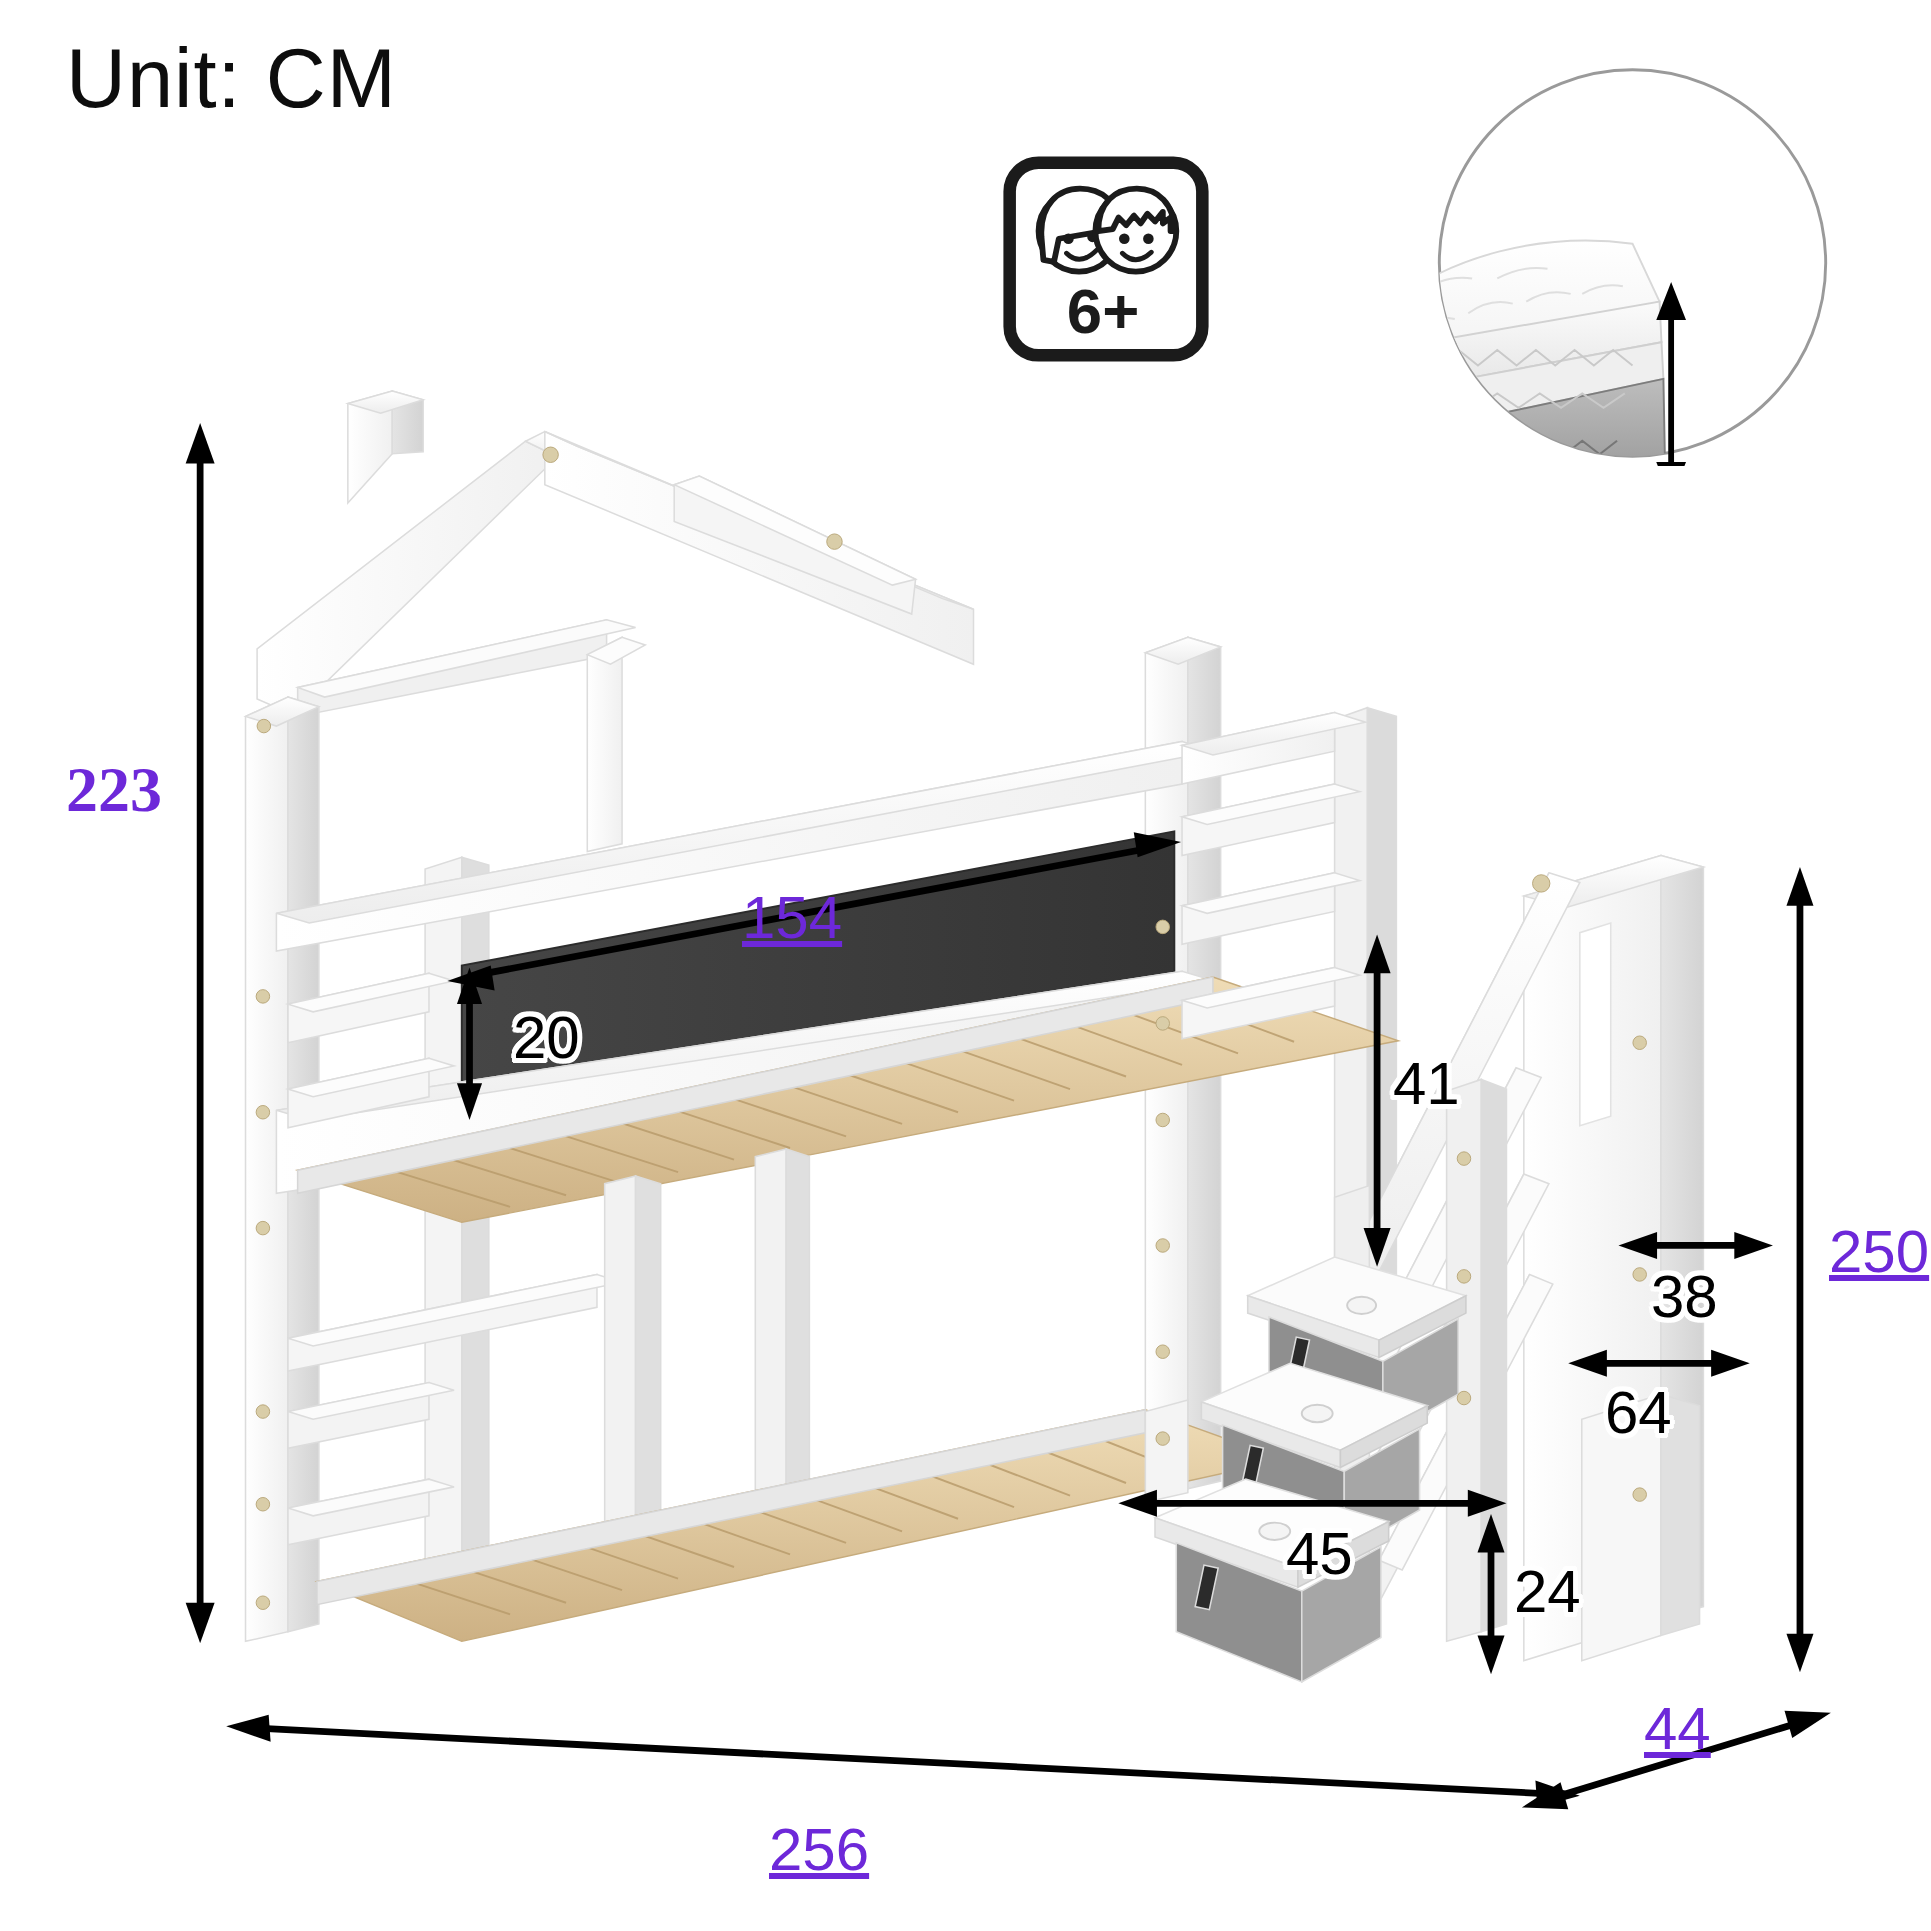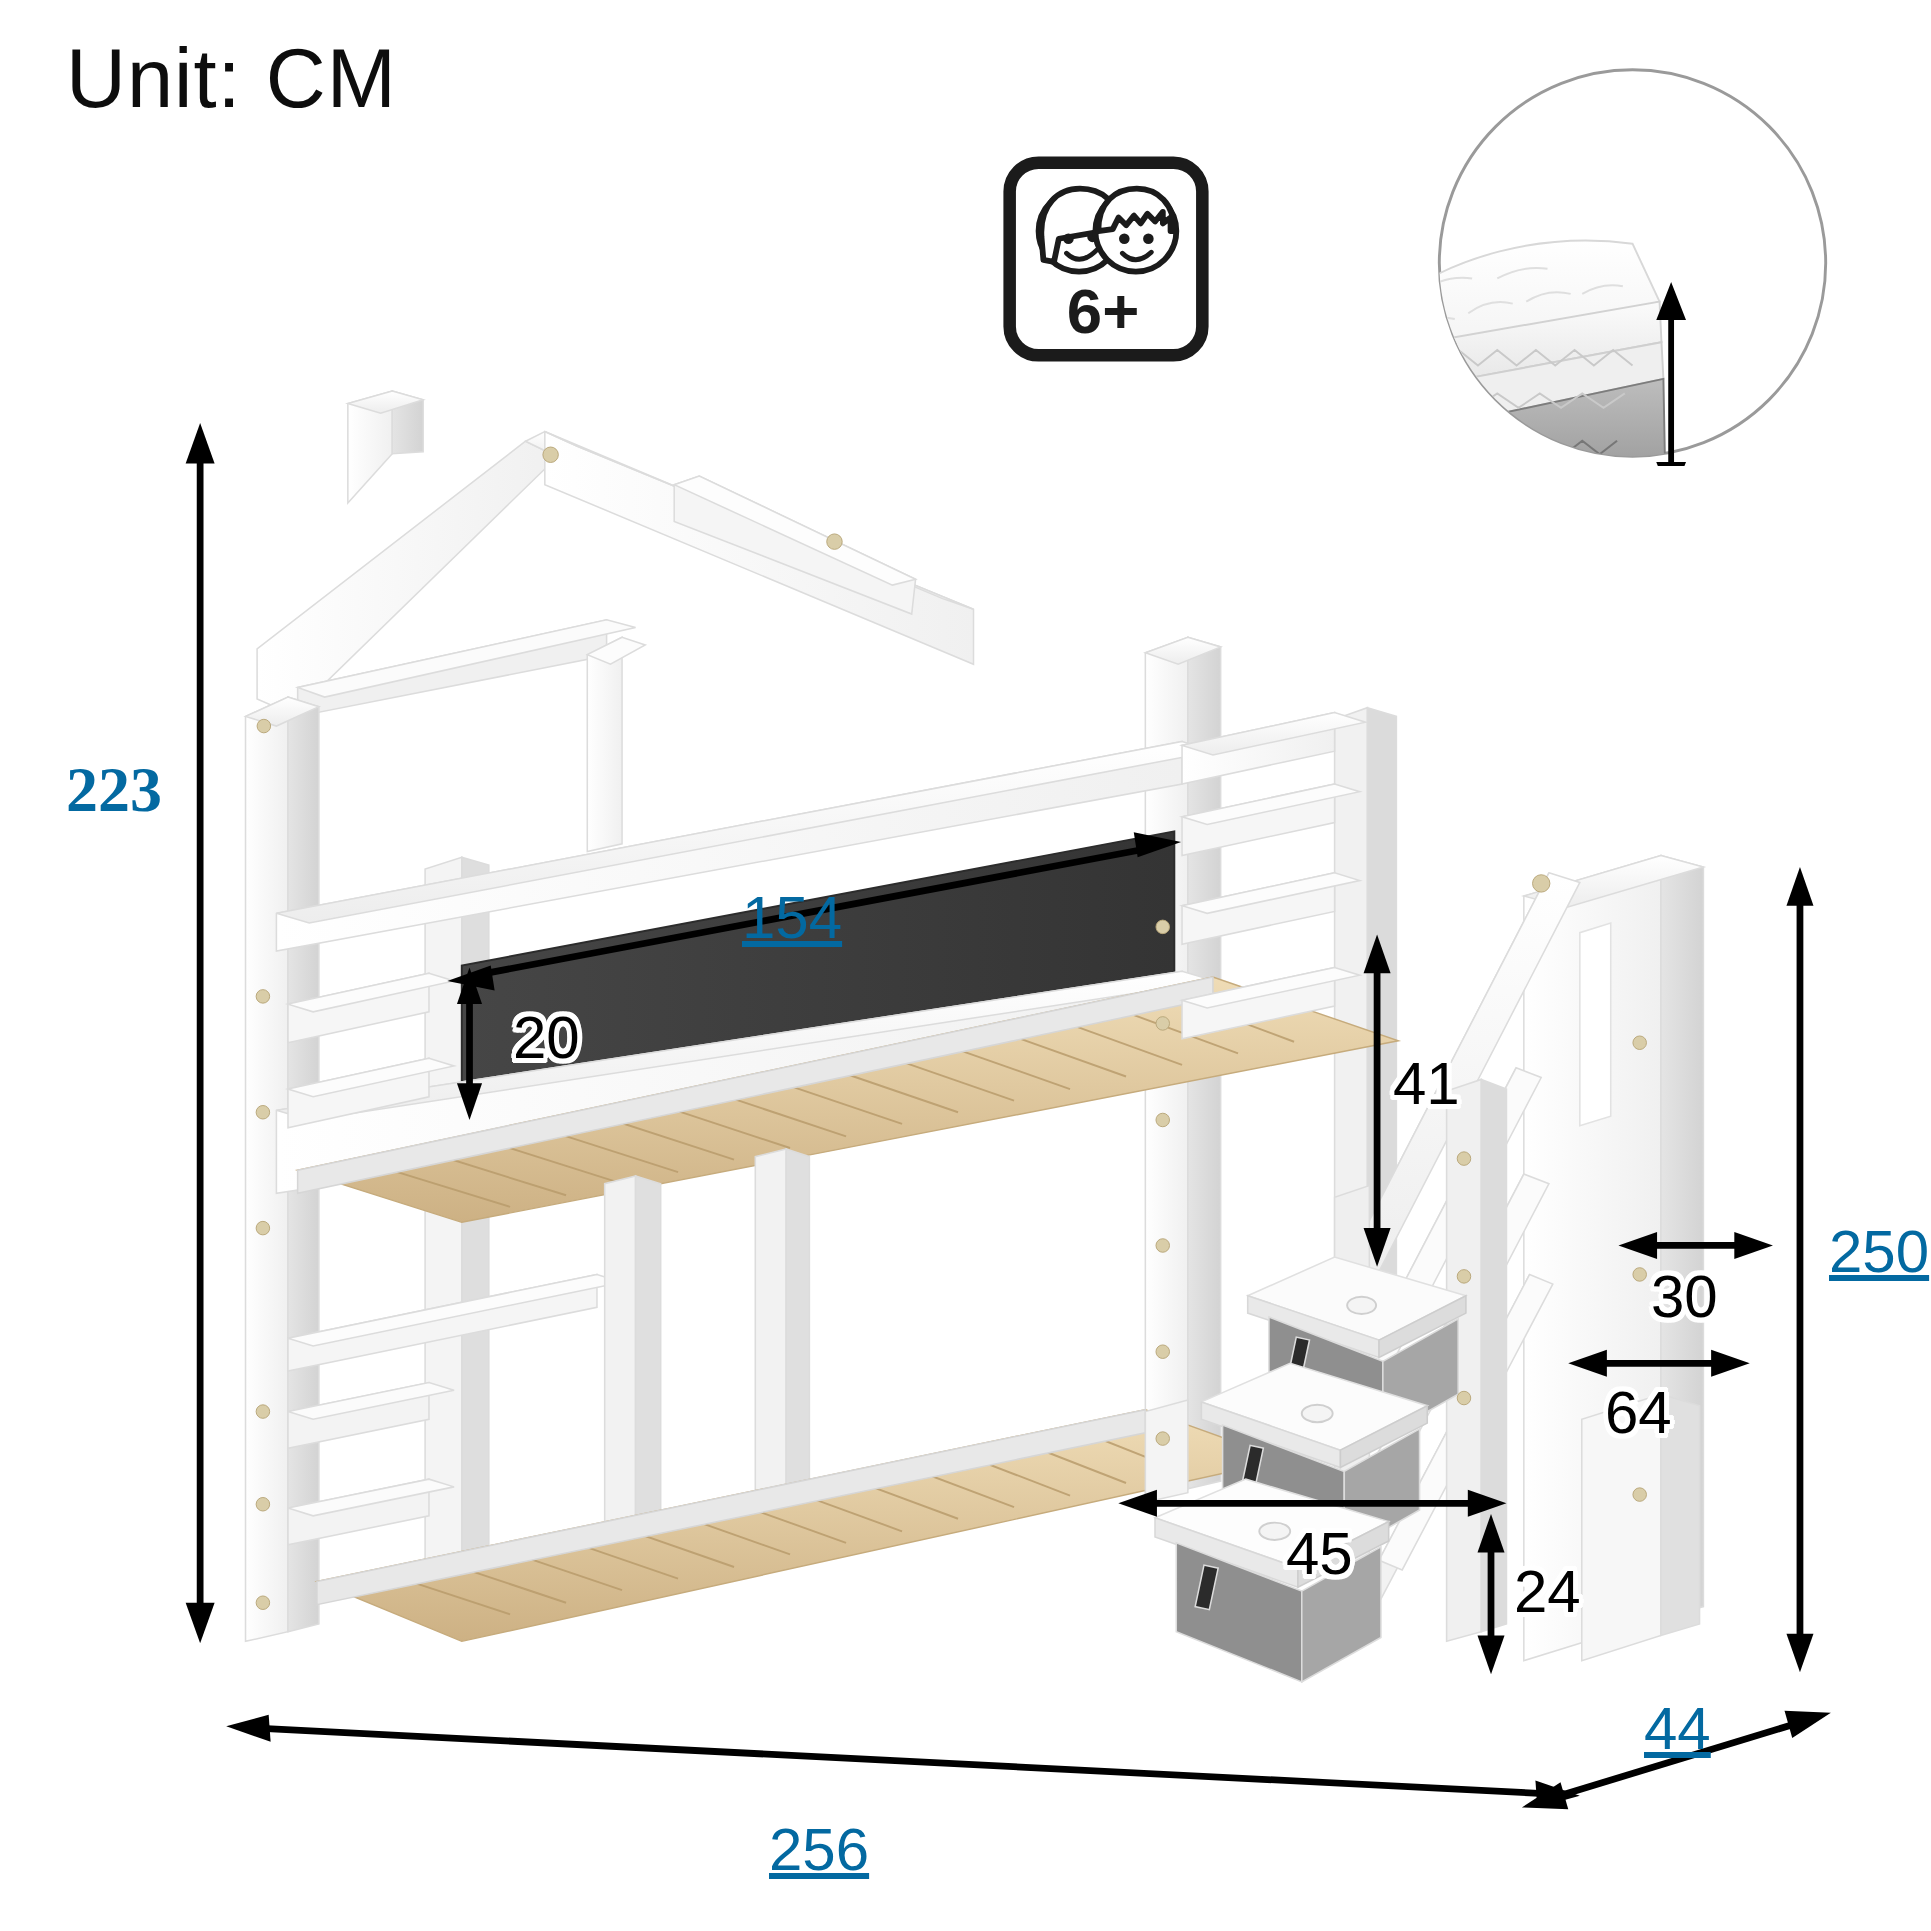--- a/index.html
+++ b/index.html
@@ -16,21 +16,21 @@
   #age-badge{position:absolute;left:993px;top:154px;width:210px;height:210px;}
 
   
   #mattress-badge{position:absolute;left:1383px;top:60px;width:483px;height:406px;}
 
   
   #bed-svg{position:absolute;left:0;top:0;width:1931px;height:1931px;}
 
   
   .dimlabel{position:absolute;font-family:"Liberation Sans",sans-serif;
-            font-weight:400;color:#0369a1;line-height:1;white-space:nowrap;}
+            font-weight:400;color:#6d28d9;line-height:1;white-space:nowrap;}
   .dim-plain{font-size:60px;text-decoration:underline;}
   .dim-outline{font-size:60px;color:#000;
      text-shadow:
       -3.9px -3.9px 0 #fff, 3.9px -3.9px 0 #fff, -3.9px 3.9px 0 #fff, 3.9px 3.9px 0 #fff,
       -4.8px 0 0 #fff, 4.8px 0 0 #fff, 0 -4.8px 0 #fff, 0 4.8px 0 #fff,
       -2.9px -4.8px 0 #fff, 2.9px -4.8px 0 #fff, -2.9px 4.8px 0 #fff, 2.9px 4.8px 0 #fff;}
   .dim-serif{font-family:"Liberation Serif",serif;font-size:64px;font-weight:700;}
 </style>
 </head>
 <body>
@@ -461,21 +461,21 @@
   <div class="dimlabel dim-serif" style="left:58px;top:758px;">223</div>
 
   <div class="dimlabel dim-plain" style="left:734px;top:888px;">154</div>
 
   <div class="dimlabel dim-outline" style="left:481px;top:1008px;margin-left:24px;">20</div>
 
   <div class="dimlabel dim-outline" style="left:1385px;top:1054px;">41</div>
 
   <div class="dimlabel dim-plain" style="left:1821px;top:1222px;">250</div>
 
-  <div class="dimlabel dim-outline" style="left:1643px;top:1267px;">30</div>
+  <div class="dimlabel dim-outline" style="left:1643px;top:1267px;">38</div>
 
   <div class="dimlabel dim-outline" style="left:1597px;top:1383px;">64</div>
 
   <div class="dimlabel dim-outline" style="left:1278px;top:1524px;">45</div>
 
   <div class="dimlabel dim-outline" style="left:1506px;top:1562px;">24</div>
 
   <div class="dimlabel dim-plain" style="left:761px;top:1784px;margin-top:36px;">256</div>
 
   <div class="dimlabel dim-plain" style="left:1636px;top:1699px;">44</div>

